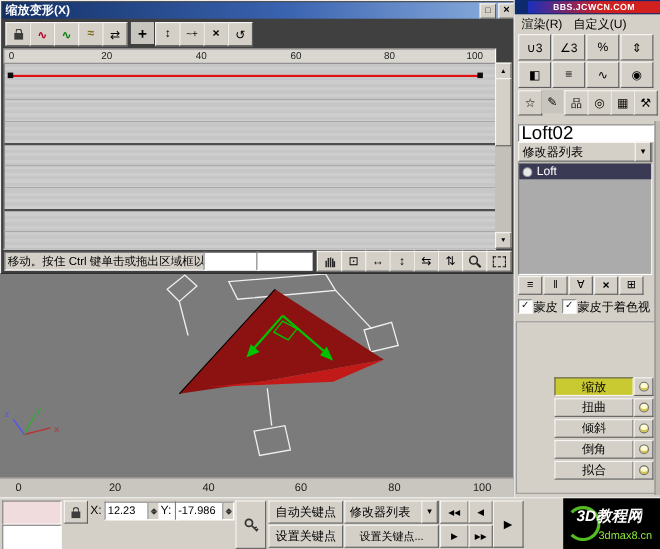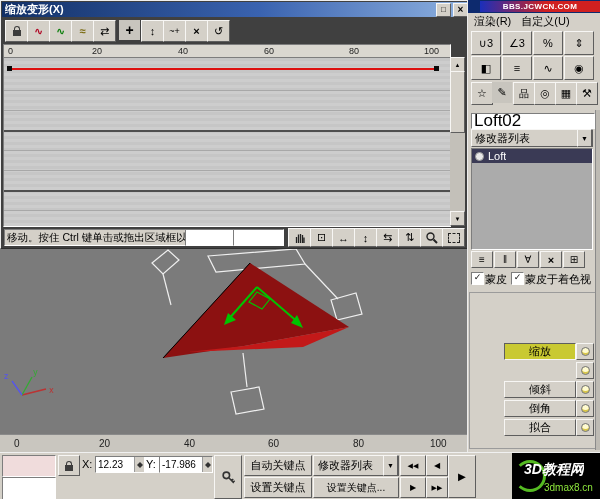--- a/index.html
+++ b/index.html
@@ -213,20 +213,21 @@
     <span class="cn a" style="left:57px;top:272px;width:74px">蒙皮于着色视</span>
 
     <div class="a" style="left:1px;top:292px;width:129px;height:155px;border:1px solid #9b9b9b"></div>
 
     <span class="btn a cn" style="left:36px;top:343px;width:70px;height:15px;background:#c9c932;
                  border:1px solid;border-color:#5e5e5e #f7f6f4 #f7f6f4 #5e5e5e">缩放</span>
     <span class="btn raised a" style="left:108px;top:343px;width:16px;height:15px">
         <i class="bulb"></i>
       </span>
 
+    <span class="btn raised a cn" style="left:36px;top:362px;width:70px;height:15px">扭曲</span>
     <span class="btn raised a" style="left:108px;top:362px;width:16px;height:15px">
         <i class="bulb"></i>
       </span>
 
     <span class="btn raised a cn" style="left:36px;top:381px;width:70px;height:15px">倾斜</span>
     <span class="btn raised a" style="left:108px;top:381px;width:16px;height:15px">
         <i class="bulb"></i>
       </span>
 
     <span class="btn raised a cn" style="left:36px;top:400px;width:70px;height:15px">倒角</span>

